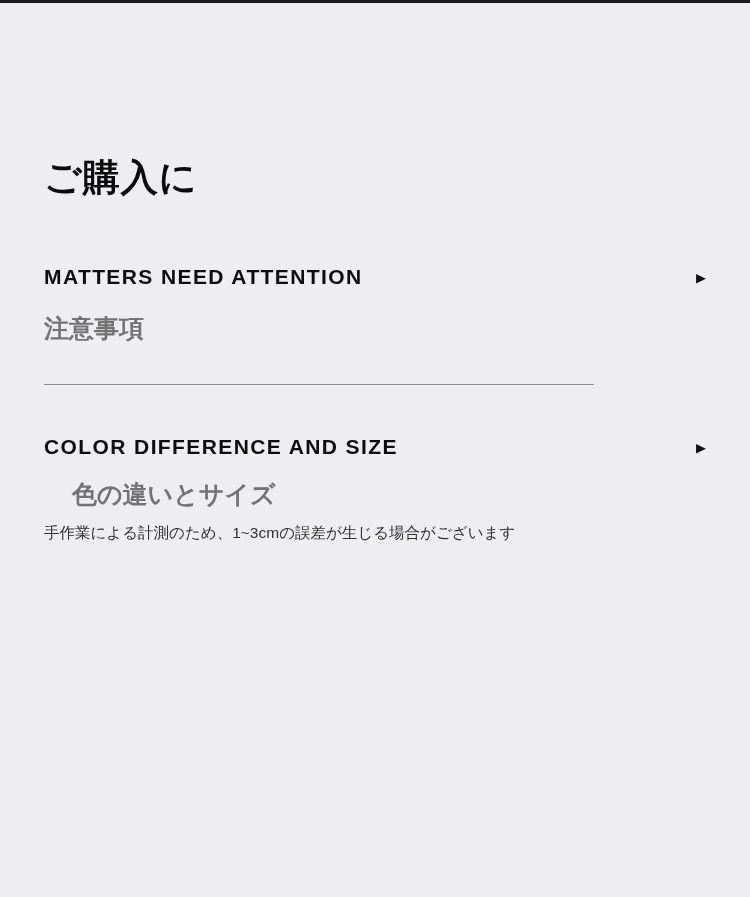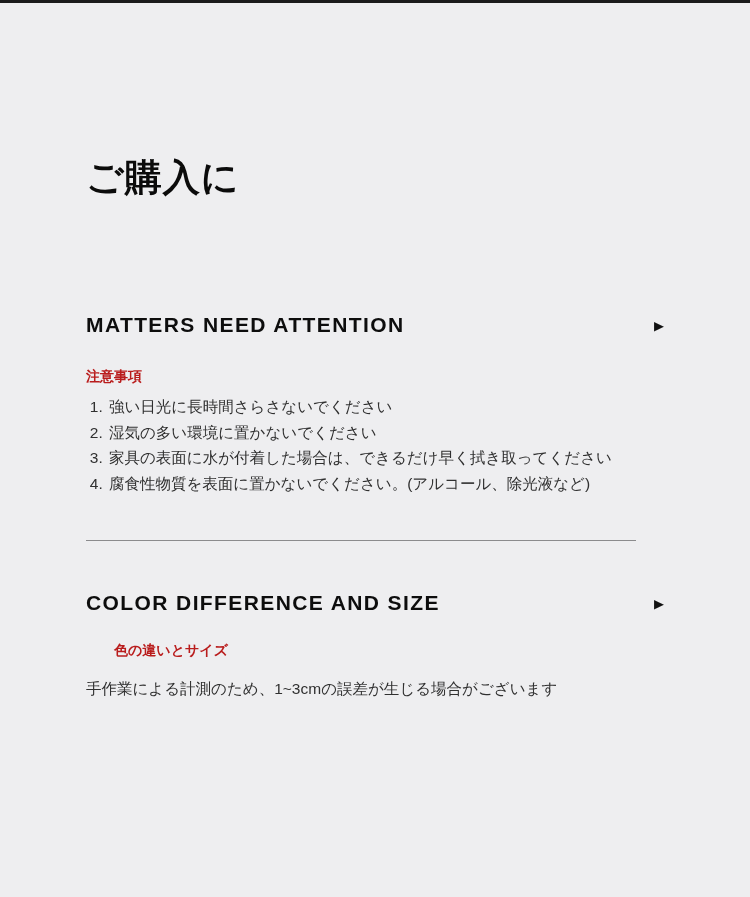--- a/index.html
+++ b/index.html
@@ -14,64 +14,64 @@
     font-family: "Liberation Sans", "DejaVu Sans", sans-serif;
     color: #2e2e2e;
     -webkit-font-smoothing: antialiased;
   }
   .top-bar {
     width: 750px;
     height: 3px;
     background: #1b1b1b;
   }
   .content {
-    padding: 0 86px;
+    padding: 0 44px;
   }
   
   .page-title {
     margin: 153px 0 0 0;
     font-size: 37px;
     line-height: 43px;
     font-weight: 800;
     color: #0b0b0b;
     letter-spacing: 1px;
   }
   .page-title .title-line {
     display: block;
     white-space: nowrap;
   }
   
   .section-heading-row {
     display: flex;
     align-items: center;
     justify-content: space-between;
   }
-  .row-attention { margin-top: 114px; }
+  .row-attention { margin-top: 66px; }
   .row-colorsize { margin-top: 50px; }
   .heading-en {
     margin: 0;
     font-size: 21px;
     line-height: 24px;
     font-weight: bold;
     letter-spacing: 1.4px;
     color: #0d0d0d;
     white-space: nowrap;
   }
   .arrow {
     font-size: 13px;
     line-height: 13px;
     color: #111111;
     transform: scaleY(0.95);
   }
   .heading-ja {
     margin: 27px 0 0 0;
-    font-size: 14px;
+    font-size: 25px;
     line-height: 24px;
     font-weight: bold;
-    color: #b91c1c;
+    color: #737373;
     white-space: nowrap;
   }
   .heading-ja.colorsize { margin-top: 23px; margin-left: 28px; }
   
   .attention-list {
     margin: 6px 0 0 0;
     padding: 0 0 0 21px;
     font-size: 15.5px;
     line-height: 25.5px;
     color: #303030;
@@ -113,26 +113,20 @@
     <h1 class="page-title">
       <span class="title-line">ご購入に</span>
     </h1>
 
     <section>
       <div class="section-heading-row row-attention">
         <h2 class="heading-en">MATTERS NEED ATTENTION</h2>
         <span class="arrow">▶</span>
       </div>
       <h3 class="heading-ja">注意事項</h3>
-      <ol class="attention-list">
-        <li>強い日光に長時間さらさないでください</li>
-        <li>湿気の多い環境に置かないでください</li>
-        <li>家具の表面に水が付着した場合は、できるだけ早く拭き取ってください</li>
-        <li>腐食性物質を表面に置かないでください。(アルコール、除光液など)</li>
-      </ol>
     </section>
 
     <hr class="divider">
 
     <section>
       <div class="section-heading-row row-colorsize">
         <h2 class="heading-en">COLOR DIFFERENCE AND SIZE</h2>
         <span class="arrow">▶</span>
       </div>
       <h3 class="heading-ja colorsize">色の違いとサイズ</h3>

